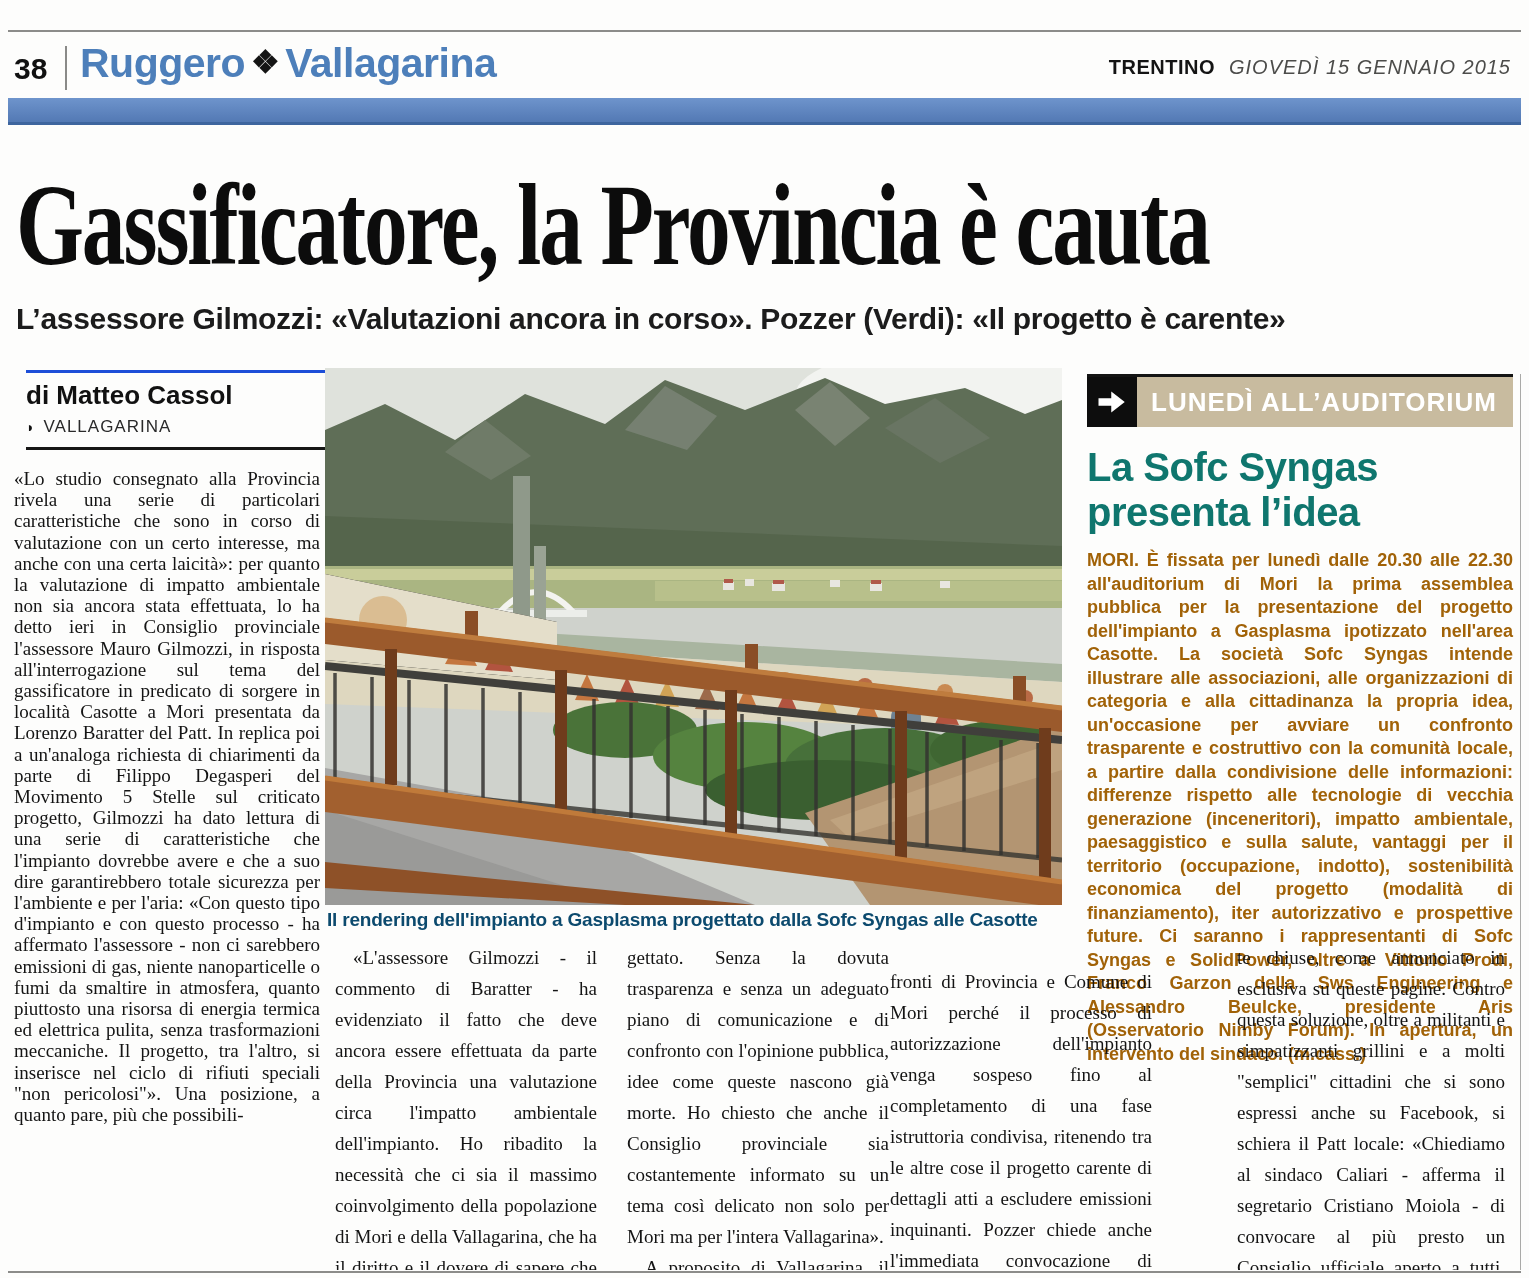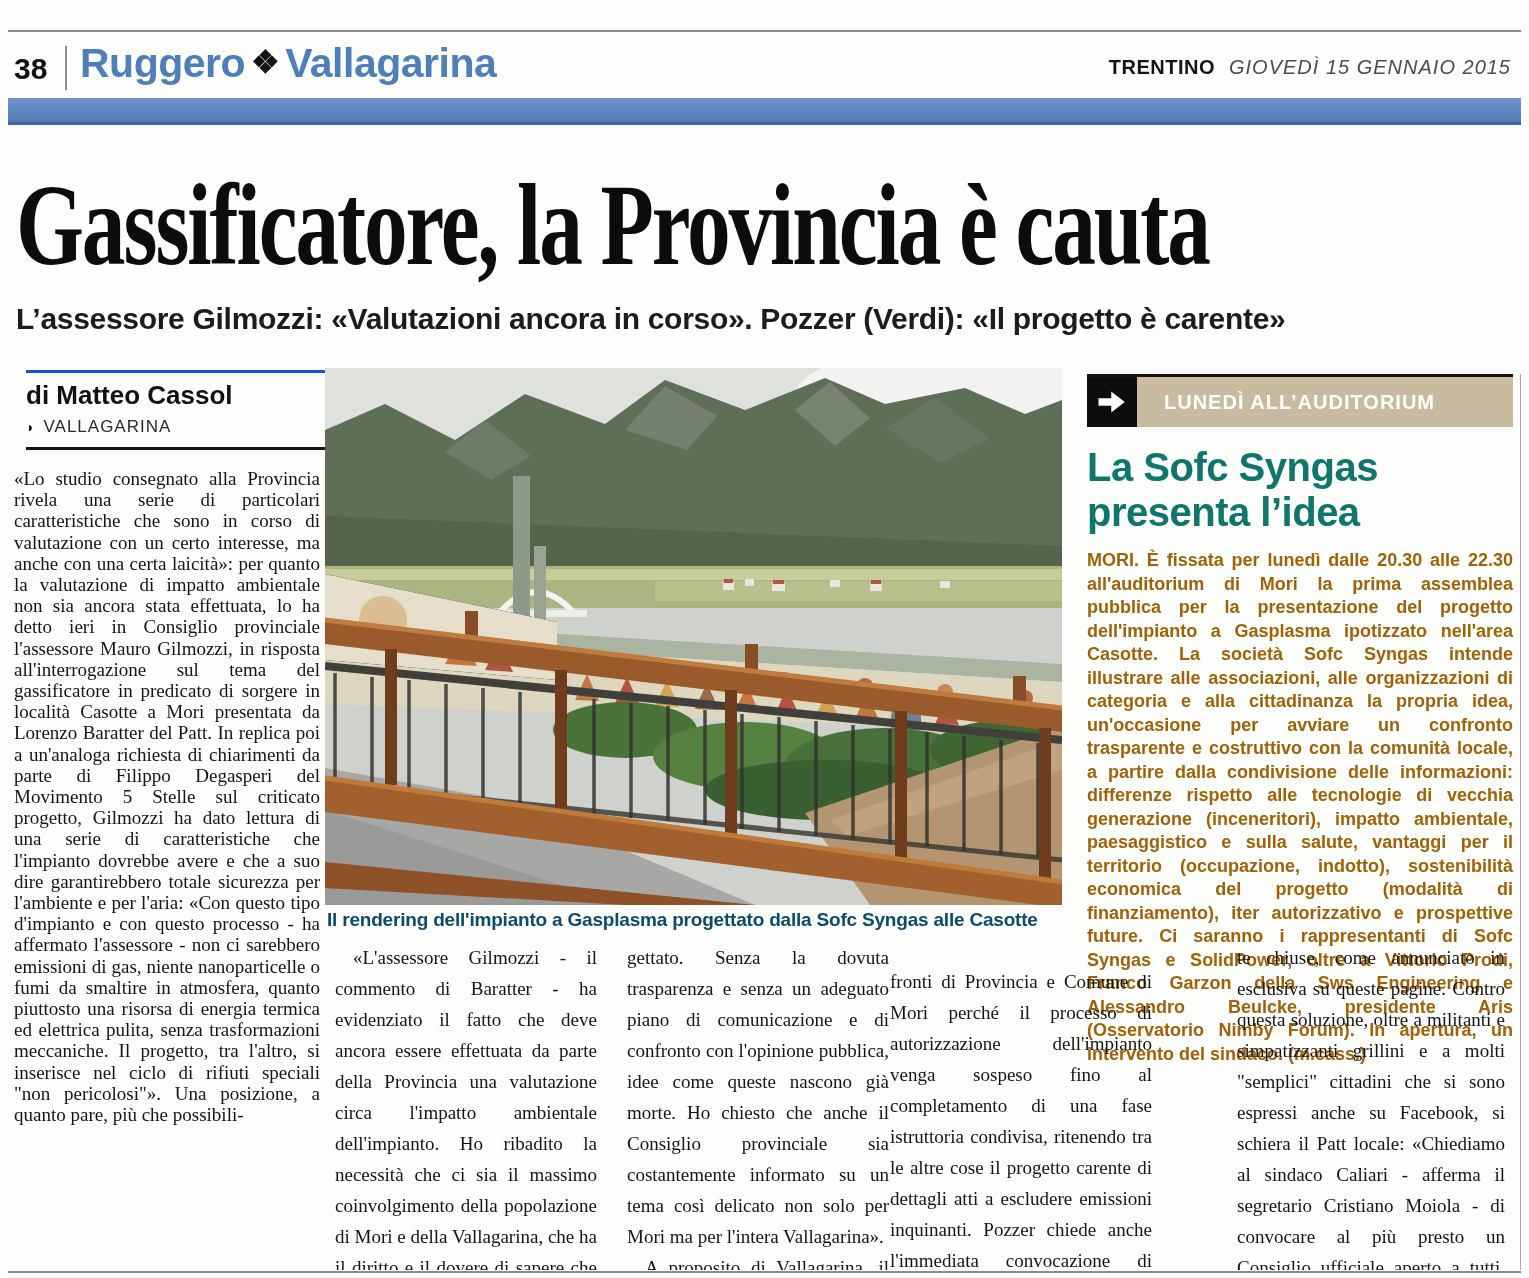--- a/index.html
+++ b/index.html
@@ -37,22 +37,22 @@
     font-family:"Liberation Serif",serif;font-size:19px;line-height:21.2px;
     text-align:justify;color:#141414;}
   
   #photo{position:absolute;left:325px;top:368px;width:737px;height:537px;background:#cfd2cc;}
   #photo svg{display:block;width:100%;height:100%;}
   #caption{position:absolute;left:327px;top:909px;width:732px;font-size:19px;font-weight:bold;color:#0c4a6e;letter-spacing:-0.2px;}
   
   #sidebar{position:absolute;left:1087px;top:374px;width:426px;}
   #sb-banner{display:flex;align-items:stretch;height:50px;border-top:3px solid #141414;}
   #sb-arrow{width:50px;background:#0d0d0d;display:flex;align-items:center;justify-content:center;flex:none;}
-  #sb-kicker{flex:1;background:#c8bb9f;color:#fff;font-size:20px;font-weight:bold;
-    letter-spacing:1px;line-height:50px;padding-left:27px;}
+  #sb-kicker{flex:1;background:#c8bb9f;color:#fff;font-size:26px;font-weight:bold;
+    letter-spacing:1px;line-height:50px;padding-left:14px;}
   #sb-title{margin-top:18px;font-size:40px;font-weight:bold;color:#0f766e;letter-spacing:-0.5px;}
   #sb-body{margin-top:14px;font-size:18px;line-height:23.5px;font-weight:bold;color:#a16207;text-align:justify;}
   #sb-rule{left:1520px;top:374px;width:1px;height:896px;background:#aaaaa8;}
   
   .bcol{position:absolute;top:942px;height:328px;overflow:hidden;
     font-family:"Liberation Serif",serif;font-size:19px;line-height:31px;
     text-align:justify;color:#141414;}
   .bcol p{margin:0;}
   .bcol p.indent{text-indent:18px;}
   #bcol1{left:335px;width:262px;}

